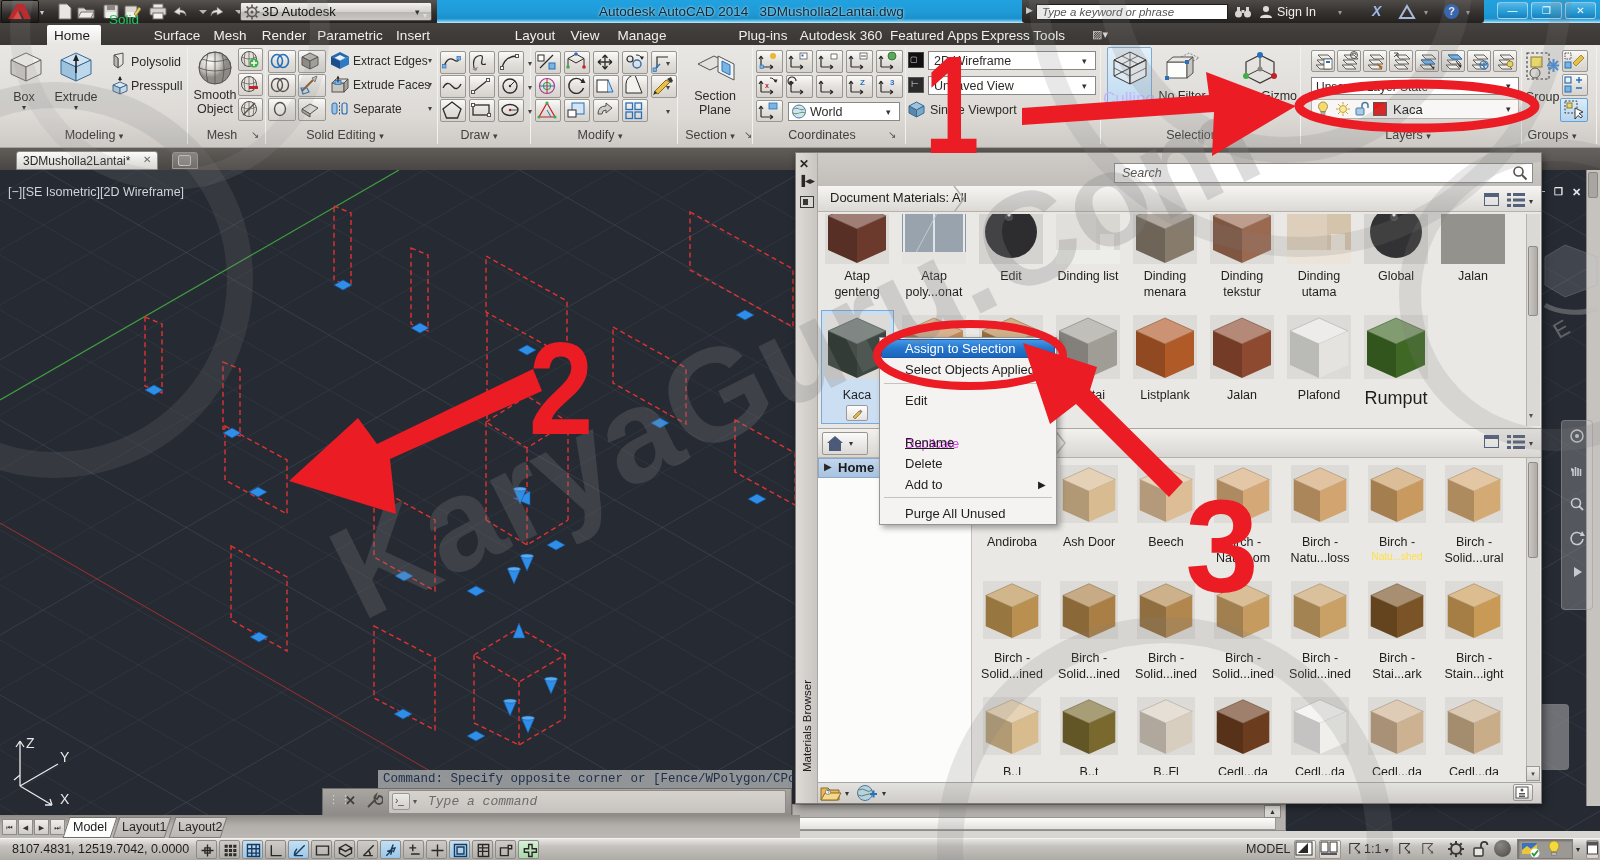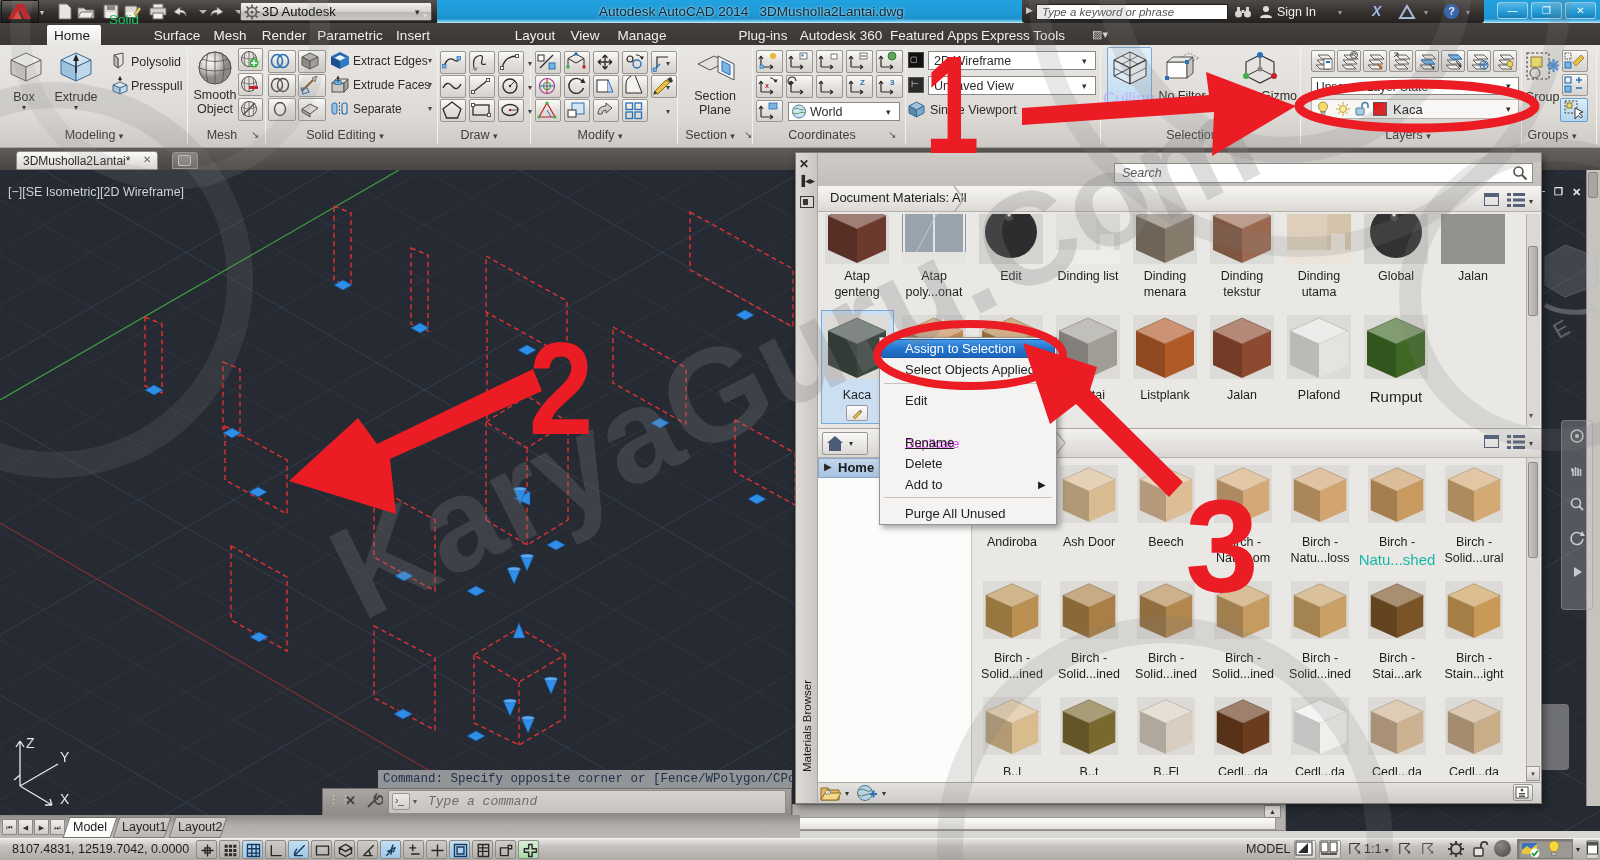--- a/index.html
+++ b/index.html
@@ -1072,21 +1072,21 @@
 <polygon points="3,16 32,29 32,63 3,50" fill="#babab7"></polygon>
 <polygon points="61,16 32,29 32,63 61,50" fill="#e4e3e0"></polygon>
     </svg></div>
 <div class="tx" style="left:1319px;top:388px;transform:translateX(-50%);font-size:12.5px;color:#1f1e1d;">Plafond</div>
 <div class="a" style="left:1364px;top:315px;width:64px;height:64px;"><svg width="64" height="64" viewBox="0 0 64 64">
       <rect width="64" height="64" fill="#dddbd7"></rect>
 <polygon points="32,3 61,16 32,29 3,16" fill="#819c70" stroke="#2b4819" stroke-width="0.5"></polygon>
 <polygon points="3,16 32,29 32,63 3,50" fill="#32551d"></polygon>
 <polygon points="61,16 32,29 32,63 61,50" fill="#3e6824"></polygon>
     </svg></div>
-<div class="tx" style="left:1396px;top:388px;transform:translateX(-50%);font-size:15px;color:#1f1e1d;">Rumput</div>
+<div class="tx" style="left:1396px;top:388px;transform:translateX(-50%);font-size:18px;color:#1f1e1d;">Rumput</div>
 <div class="a" style="left:846px;top:405px;width:22px;height:16px;background:linear-gradient(#fdfdfc,#e4e2df);border:1px solid #9a97a3;border-radius:2px;"></div>
 <svg class="a" style="left:851px;top:407px;" width="12" height="12" viewBox="0 0 12 12">
     <path d="M2 10 L8 4 l2 2 -6 6 z" fill="#d8b84a" stroke="#8a6a2a" stroke-width="0.7"></path>
     <path d="M8 4 l1.5 -1.5 2 2 L10 6 Z" fill="#8a8783"></path>
   </svg>
 <div class="a" style="left:1526px;top:214px;width:14px;height:212px;background:#dbd9d5;border-left:1px solid #b5b2ae;"></div>
 <div class="a" style="left:1528px;top:246px;width:10px;height:70px;background:linear-gradient(90deg,#cac7c3,#aeaba7);border:1px solid #8e8b88;border-radius:2px;"></div>
 <div class="tx" style="left:1529px;top:411px;font-size:8px;color:#55524e;">▾</div>
 <div class="a" style="left:818px;top:428px;width:723px;height:30px;background:linear-gradient(#f2f1ee,#d9d6d2);border-top:1px solid #aaa7a3;border-bottom:1px solid #b5b2ae;"></div>
 <div class="a" style="left:822px;top:432px;width:46px;height:23px;background:linear-gradient(#fafaf9,#dcd9d5);border:1px solid #9a9793;border-radius:2px;"></div>
@@ -1152,21 +1152,21 @@
     </svg></div>
 <div class="tx" style="left:1320px;top:535px;transform:translateX(-50%);font-size:12.5px;color:#1f1e1d;">Birch -</div>
 <div class="tx" style="left:1320px;top:551px;transform:translateX(-50%);font-size:12.5px;color:#1f1e1d;">Natu...loss</div>
 <div class="a" style="left:1368px;top:462px;width:58px;height:64px;"><svg width="58" height="64" viewBox="0 0 64 64">
       <rect width="64" height="64" fill="#dddbd7"></rect>
 <polygon points="32,3 61,16 32,29 3,16" fill="#dbbd97" stroke="#8c6b43" stroke-width="0.5"></polygon>
 <polygon points="3,16 32,29 32,63 3,50" fill="#a47e4e"></polygon>
 <polygon points="61,16 32,29 32,63 61,50" fill="#c99a60"></polygon>
     </svg></div>
 <div class="tx" style="left:1397px;top:535px;transform:translateX(-50%);font-size:12.5px;color:#1f1e1d;">Birch -</div>
-<div class="tx" style="left:1397px;top:551px;transform:translateX(-50%);font-size:15px;color:#14b8a6;">Natu...shed</div>
+<div class="tx" style="left:1397px;top:551px;transform:translateX(-50%);font-size:10px;color:#fde047;">Natu...shed</div>
 <div class="a" style="left:1445px;top:462px;width:58px;height:64px;"><svg width="58" height="64" viewBox="0 0 64 64">
       <rect width="64" height="64" fill="#dddbd7"></rect>
 <polygon points="32,3 61,16 32,29 3,16" fill="#e3c7a4" stroke="#947651" stroke-width="0.5"></polygon>
 <polygon points="3,16 32,29 32,63 3,50" fill="#ad8b5f"></polygon>
 <polygon points="61,16 32,29 32,63 61,50" fill="#d4aa74"></polygon>
     </svg></div>
 <div class="tx" style="left:1474px;top:535px;transform:translateX(-50%);font-size:12.5px;color:#1f1e1d;">Birch -</div>
 <div class="tx" style="left:1474px;top:551px;transform:translateX(-50%);font-size:12.5px;color:#1f1e1d;">Solid...ural</div>
 <div class="a" style="left:983px;top:578px;width:58px;height:64px;"><svg width="58" height="64" viewBox="0 0 64 64">
       <rect width="64" height="64" fill="#dddbd7"></rect>

